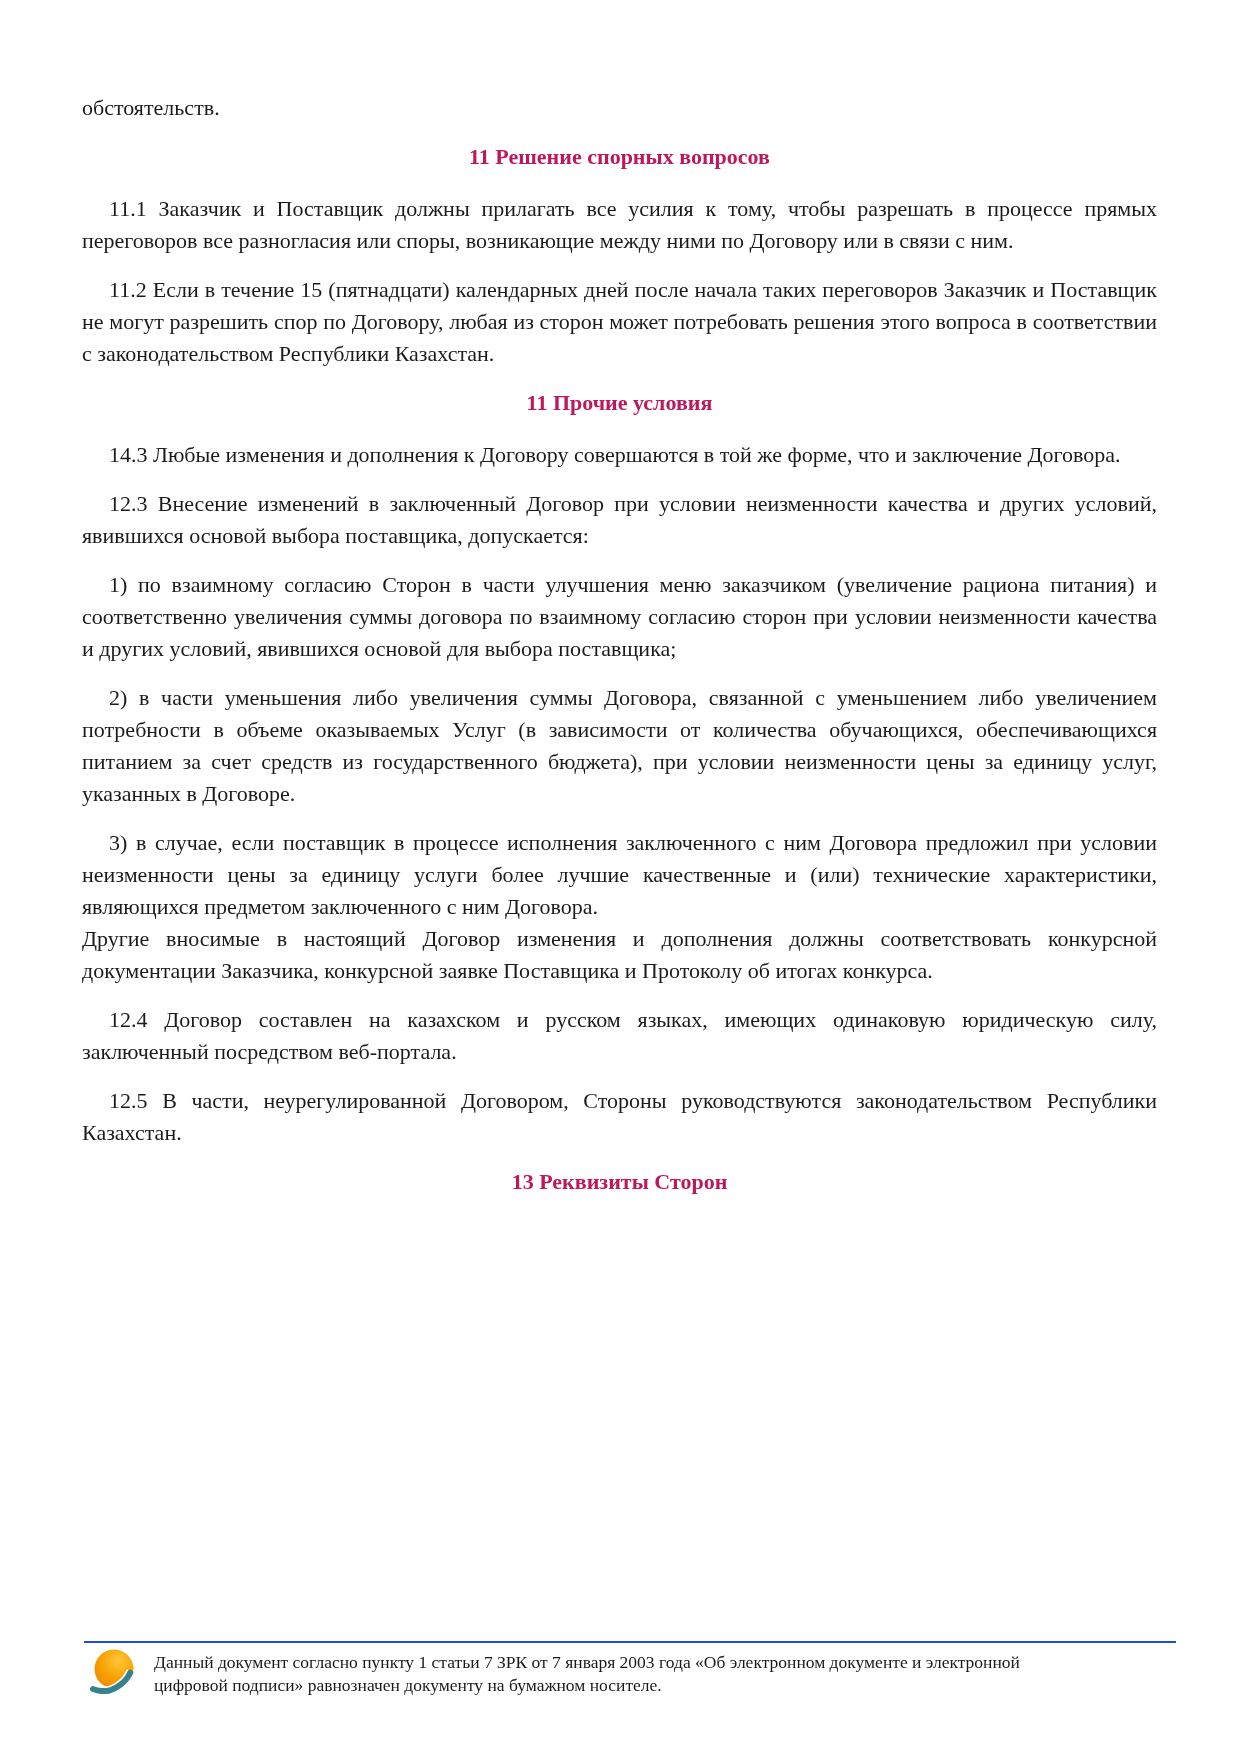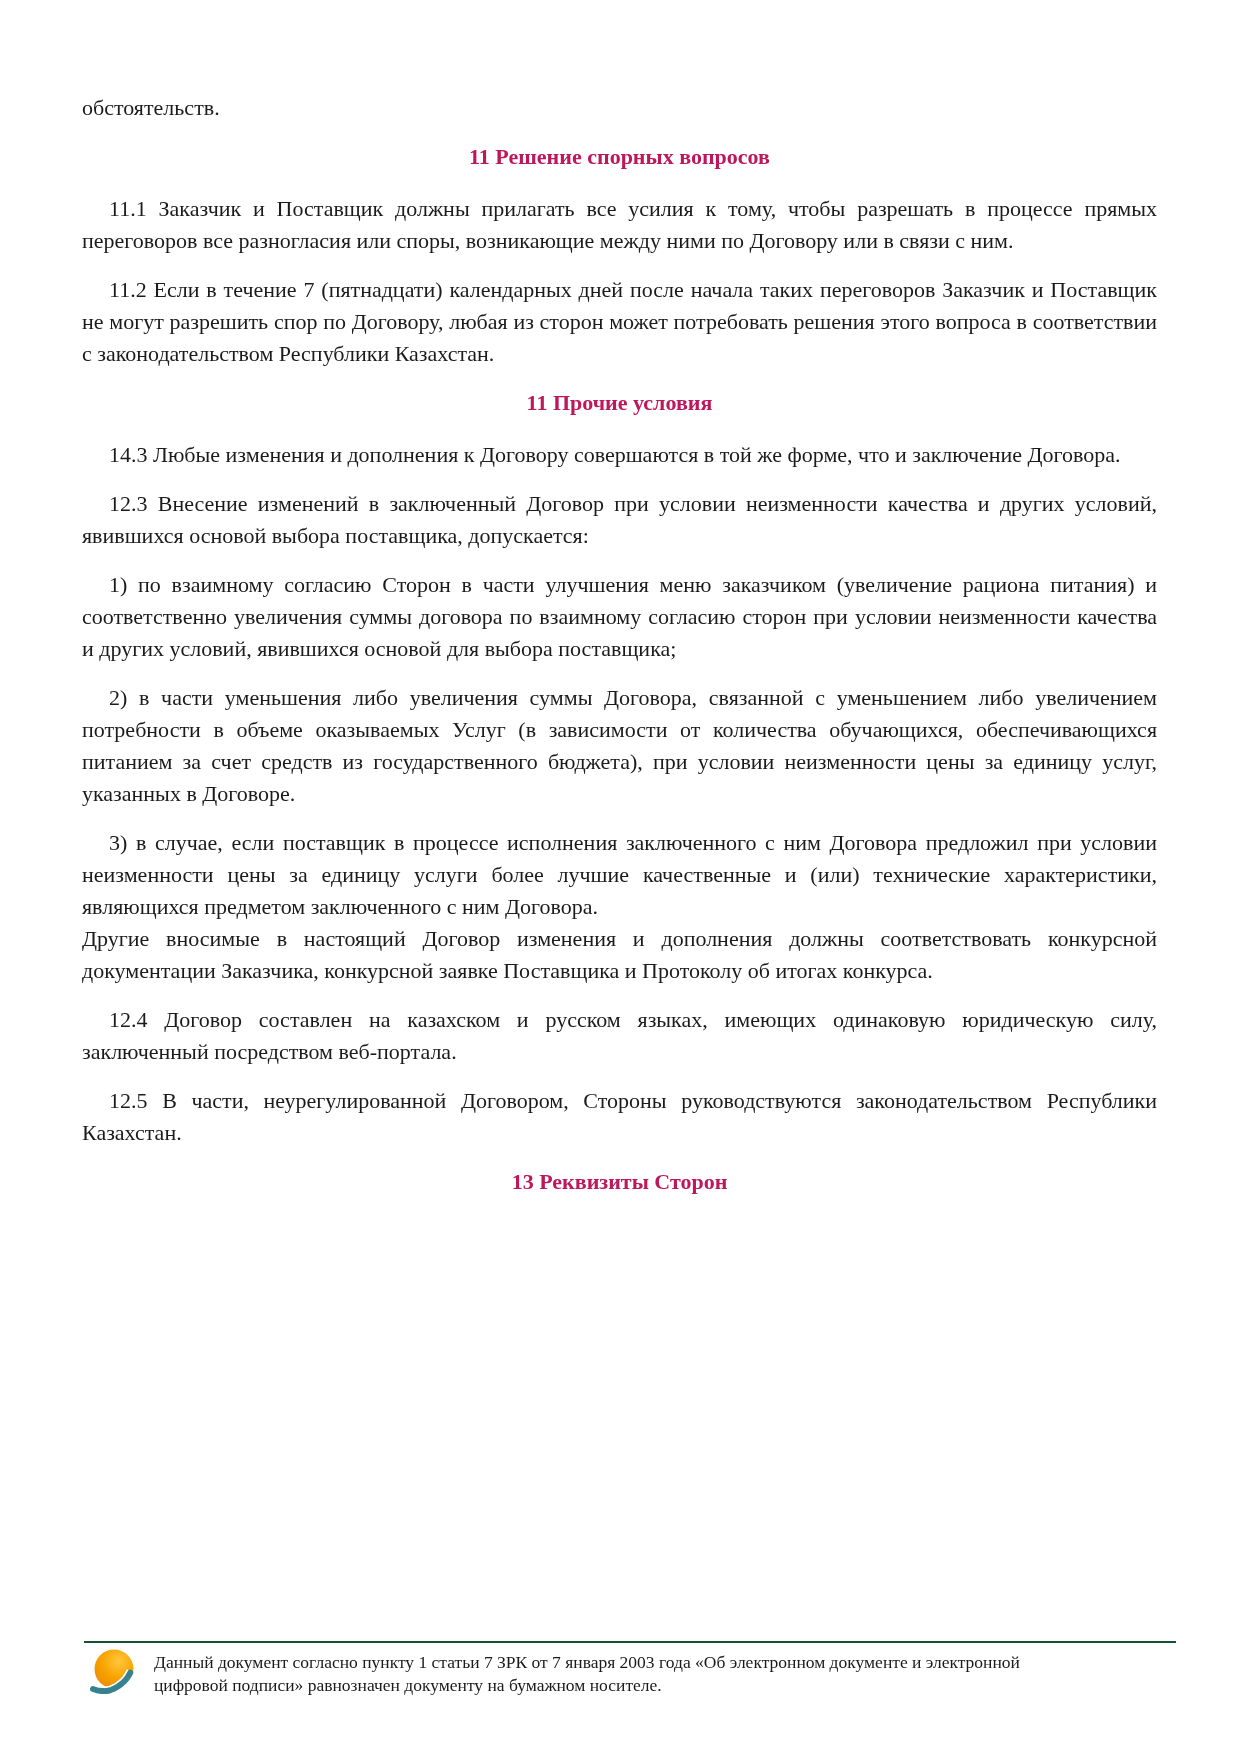--- a/index.html
+++ b/index.html
@@ -34,21 +34,21 @@
     line-height: 32px;
     font-weight: bold;
     text-align: center;
     color: #be185d;
   }
   .footer {
     position: absolute;
     left: 84px;
     right: 65px;
     top: 1641px;
-    border-top: 2px solid #14532d;
+    border-top: 2px solid #1d4ed8;
   }
   .footer-inner {
     display: flex;
     align-items: flex-start;
     padding-top: 5px;
   }
   .footer-logo {
     flex: 0 0 auto;
     margin-left: 6px;
     margin-right: 14px;
@@ -67,21 +67,21 @@
 <body>
 
 <div class="page">
 
   <div class="content">
     <p class="para no-indent">обстоятельств.</p>
 
     <h3 class="heading">11 Решение спорных вопросов</h3>
 
     <p class="para">11.1 Заказчик и Поставщик должны прилагать все усилия к тому, чтобы разрешать в процессе прямых переговоров все разногласия или споры, возникающие между ними по Договору или в связи с ним.</p>
-    <p class="para">11.2 Если в течение 7 (пятнадцати) календарных дней после начала таких переговоров Заказчик и Поставщик не могут разрешить спор по Договору, любая из сторон может потребовать решения этого вопроса в соответствии с законодательством Республики Казахстан.</p>
+    <p class="para">11.2 Если в течение 15 (пятнадцати) календарных дней после начала таких переговоров Заказчик и Поставщик не могут разрешить спор по Договору, любая из сторон может потребовать решения этого вопроса в соответствии с законодательством Республики Казахстан.</p>
 
     <h3 class="heading">11 Прочие условия</h3>
 
     <p class="para">14.3 Любые изменения и дополнения к Договору совершаются в той же форме, что и заключение Договора.</p>
     <p class="para">12.3 Внесение изменений в заключенный Договор при условии неизменности качества и других условий, явившихся основой выбора поставщика, допускается:</p>
     <p class="para">1) по взаимному согласию Сторон в части улучшения меню заказчиком (увеличение рациона питания) и соответственно увеличения суммы договора по взаимному согласию сторон при условии неизменности качества и других условий, явившихся основой для выбора поставщика;</p>
     <p class="para">2) в части уменьшения либо увеличения суммы Договора, связанной с уменьшением либо увеличением потребности в объеме оказываемых Услуг (в зависимости от количества обучающихся, обеспечивающихся питанием за счет средств из государственного бюджета), при условии неизменности цены за единицу услуг, указанных в Договоре.</p>
     <p class="para no-gap">3) в случае, если поставщик в процессе исполнения заключенного с ним Договора предложил при условии неизменности цены за единицу услуги более лучшие качественные и (или) технические характеристики, являющихся предметом заключенного с ним Договора.</p>
     <p class="para no-indent">Другие вносимые в настоящий Договор изменения и дополнения должны соответствовать конкурсной документации Заказчика, конкурсной заявке Поставщика и Протоколу об итогах конкурса.</p>
     <p class="para">12.4 Договор составлен на казахском и русском языках, имеющих одинаковую юридическую силу, заключенный посредством веб-портала.</p>

